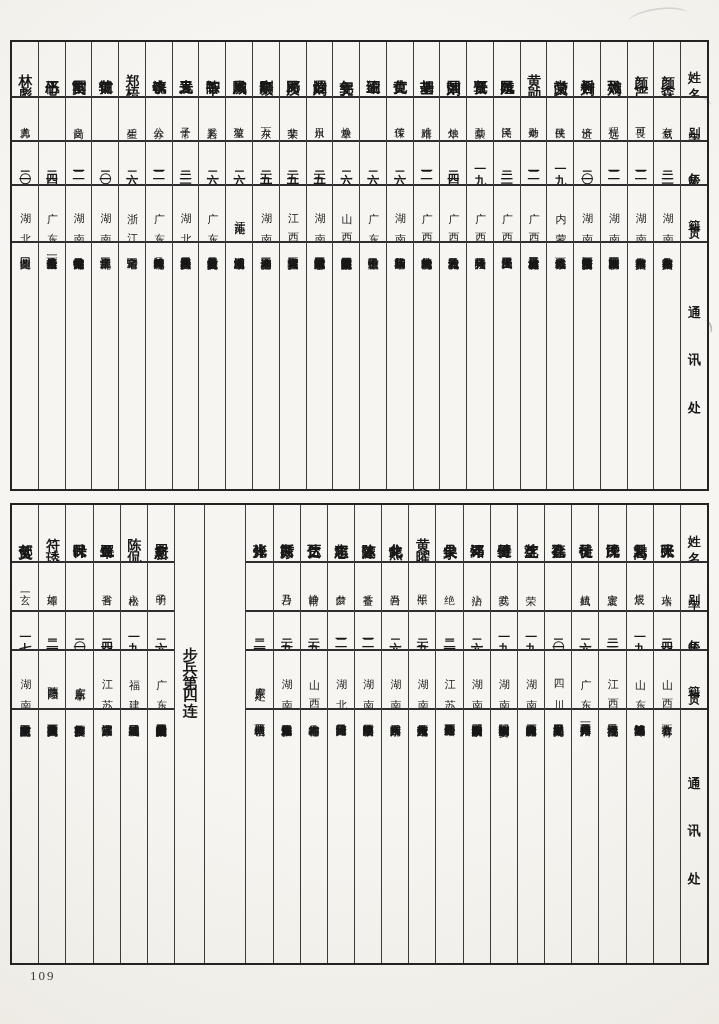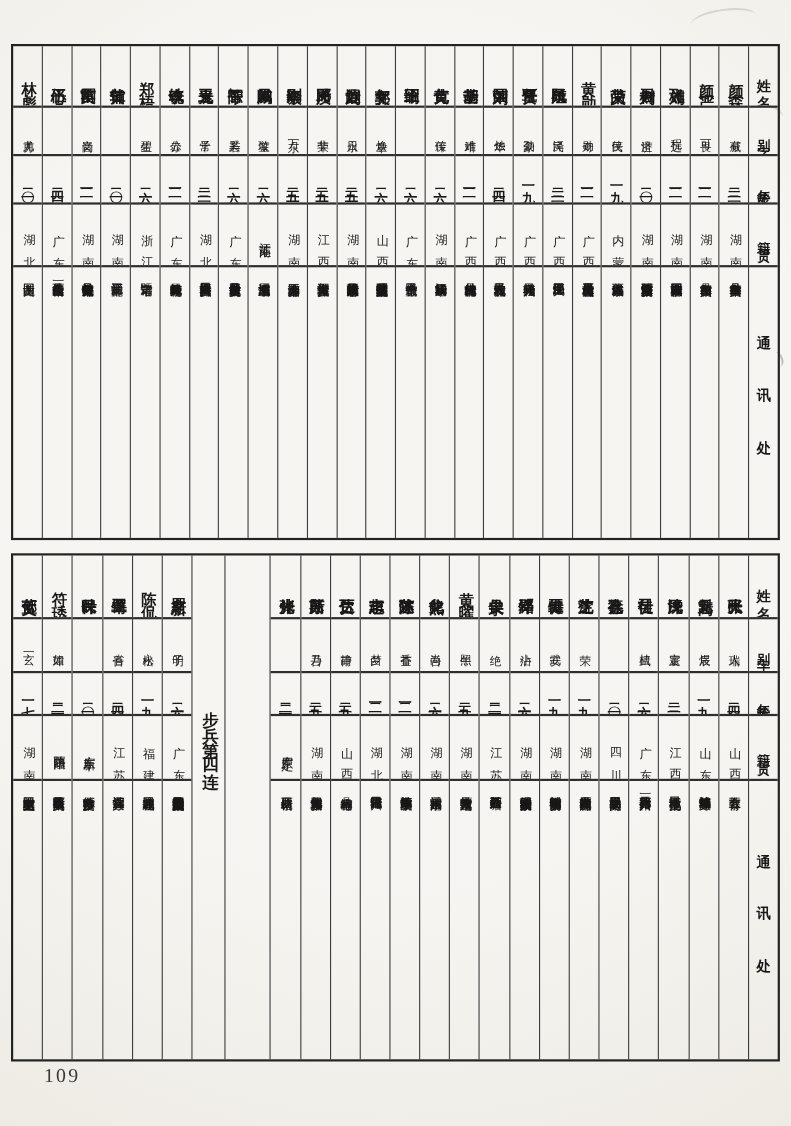--- a/index.html
+++ b/index.html
@@ -41,21 +41,21 @@
   .ad{font-size:11px;line-height:12.5px;height:calc(100% - 12px);margin-top:6px;display:block;}
   .ad.wrap-early{height:150px;}
   
   .hs-name{font-size:13px;font-weight:bold;letter-spacing:16px;margin-bottom:-16px;}
   .hs-zi{font-size:12px;font-weight:bold;letter-spacing:5px;margin-bottom:-5px;}
   .hs-age{font-size:12px;font-weight:bold;letter-spacing:3px;margin-bottom:-3px;}
   .hs-origin{font-size:12px;font-weight:bold;letter-spacing:8px;margin-bottom:-8px;}
   .hs-addr{font-size:13px;font-weight:bold;letter-spacing:48px;align-self:center;}
   .c-addr.hdr{align-items:center;}
   .divider-label{font-size:15px;font-weight:bold;letter-spacing:14px;margin-top:130px;}
-  .page-number{position:absolute;left:40px;top:968px;font-size:18px;letter-spacing:2px;color:#3a3a3a;}
+  .page-number{position:absolute;left:30px;top:968px;font-size:13px;letter-spacing:2px;color:#3a3a3a;}
   .smudge{position:absolute;border-top:2px solid rgba(110,110,110,0.22);border-radius:50%;}
   .smudge.s1{left:628px;top:8px;width:60px;height:18px;transform:rotate(-8deg);}
   .smudge.s2{left:690px;top:96px;width:22px;height:10px;transform:rotate(24deg);}
   .smudge.s3{left:700px;top:322px;width:14px;height:8px;transform:rotate(70deg);border-top-color:rgba(80,80,80,0.35);}
 </style>
 </head>
 <body>
 
 <div class="page">
   <div class="smudge s1"></div>

